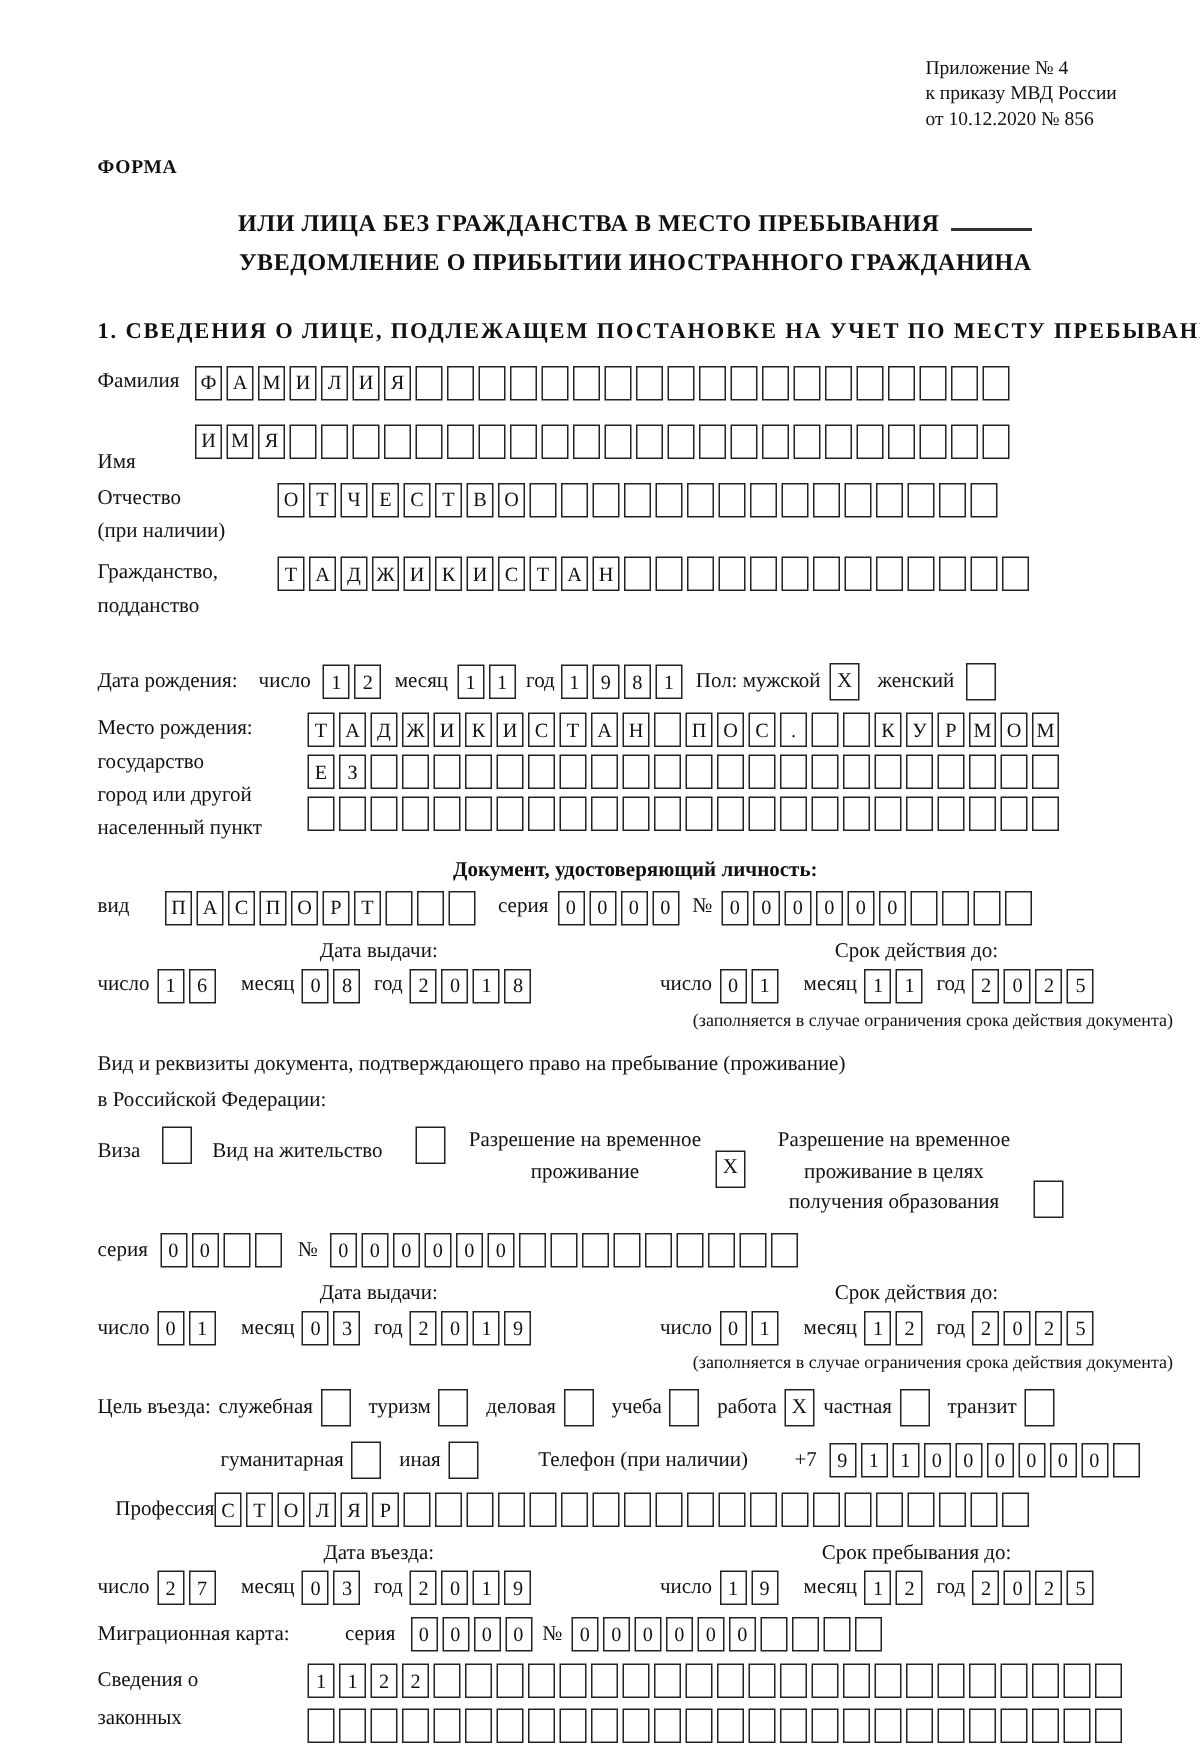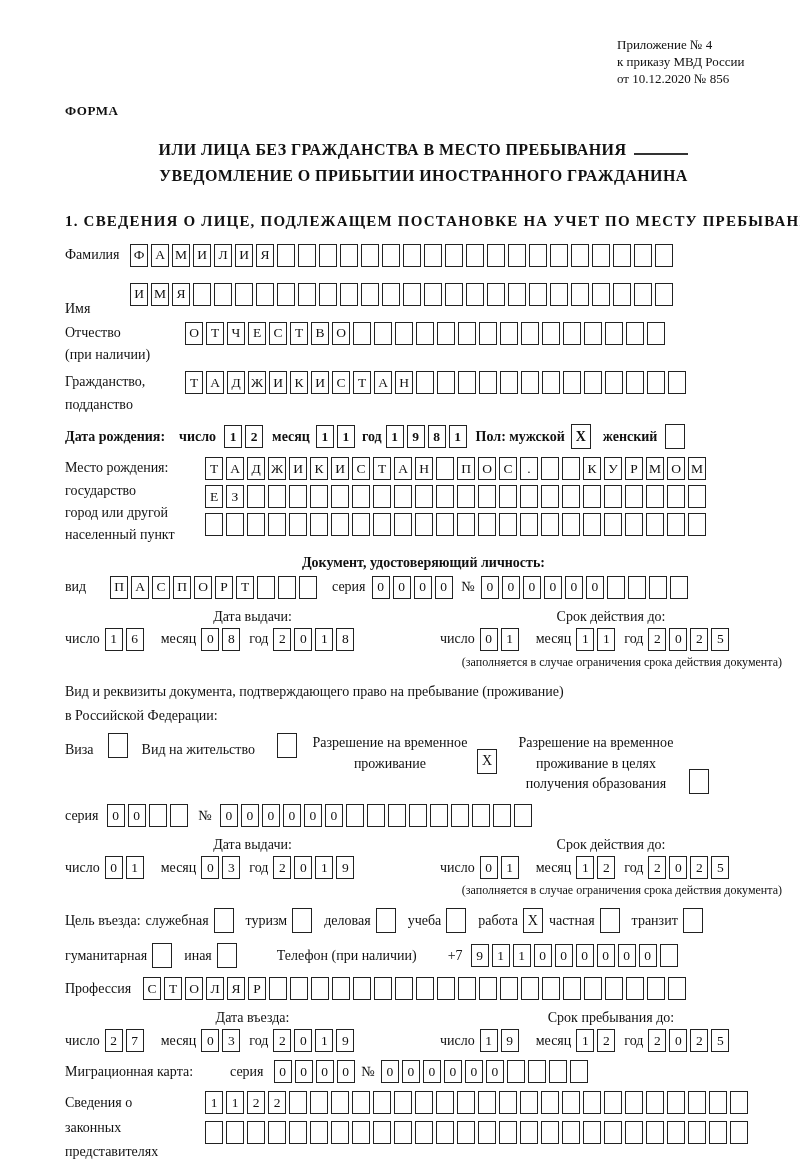--- a/index.html
+++ b/index.html
@@ -50,21 +50,21 @@
 
   .permit-row { display:flex; align-items:flex-start; margin-top:6px; }
   .permit-item { display:flex; align-items:flex-end; margin-right:14px; }
   .permit-item .lbl { margin-right:8px; }
   .permit-label-wrap { width:158px; text-align:center; font-size:14px; line-height:1.45; margin-right:8px; }
   .permit-label-wrap2 { width:170px; }
 
   .purpose-row { display:flex; align-items:center; margin-top:10px; }
   .purpose-row .lbl { margin-right:5px; }
   .purpose-row .cb { margin-right:12px; }
-  .indent { }
+  .indent { margin-left:82px; }
   .phone-group { display:flex; align-items:center; margin-left:28px; }
   .phone-prefix { font-size:14px; margin:0 8px 0 26px; }
 </style>
 </head>
 <body>
 
 <div class="page">
 
   <div class="hdr-block">
     <div>Приложение № 4</div>
@@ -203,21 +203,21 @@
         <span class="cell"></span>
         <span class="cell"></span>
         <span class="cell"></span>
         <span class="cell"></span>
         <span class="cell"></span>
         <span class="cell"></span>
         <span class="cell"></span>
       </span>
   </div>
 
-  <div class="row" style="margin-top:8px;font-weight:bold;">
+  <div class="row" style="margin-top:26px;">
     <span class="lbl" style="margin-right:14px;">Дата рождения:</span>
     <span class="lbl" style="margin-right:8px;">число</span>
     <span class="cells">
         <span class="cell">1</span>
         <span class="cell">2</span>
       </span>
     <span class="lbl" style="margin:0 6px 0 6px;">месяц</span>
     <span class="cells">
         <span class="cell">1</span>
         <span class="cell">1</span>
@@ -553,21 +553,21 @@
           <span class="cell">0</span>
           <span class="cell">0</span>
           <span class="cell">0</span>
           <span class="cell">0</span>
           <span class="cell"></span>
         </span>
     </span>
   </div>
 
   <div class="row" style="margin-top:9px;">
-    <span class="lbl" style="flex:0 0 78px;">Профессия</span>
+    <span class="lbl" style="flex:0 0 78px;text-align:right;">Профессия</span>
     <span class="cells">
         <span class="cell">С</span>
         <span class="cell">Т</span>
         <span class="cell">О</span>
         <span class="cell">Л</span>
         <span class="cell">Я</span>
         <span class="cell">Р</span>
         <span class="cell"></span>
         <span class="cell"></span>
         <span class="cell"></span>

